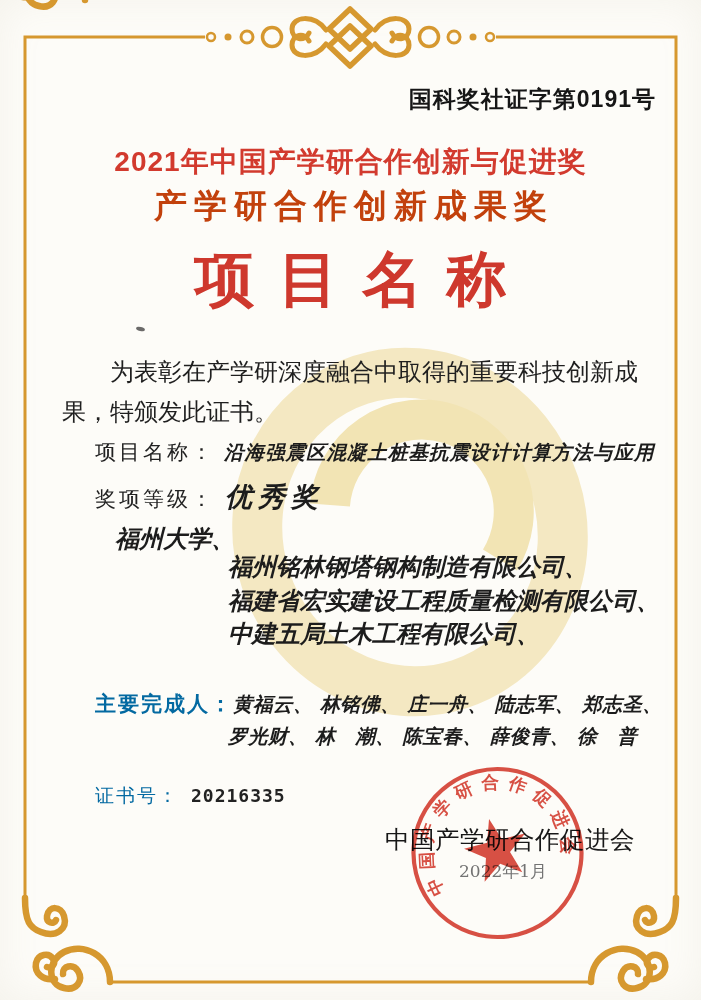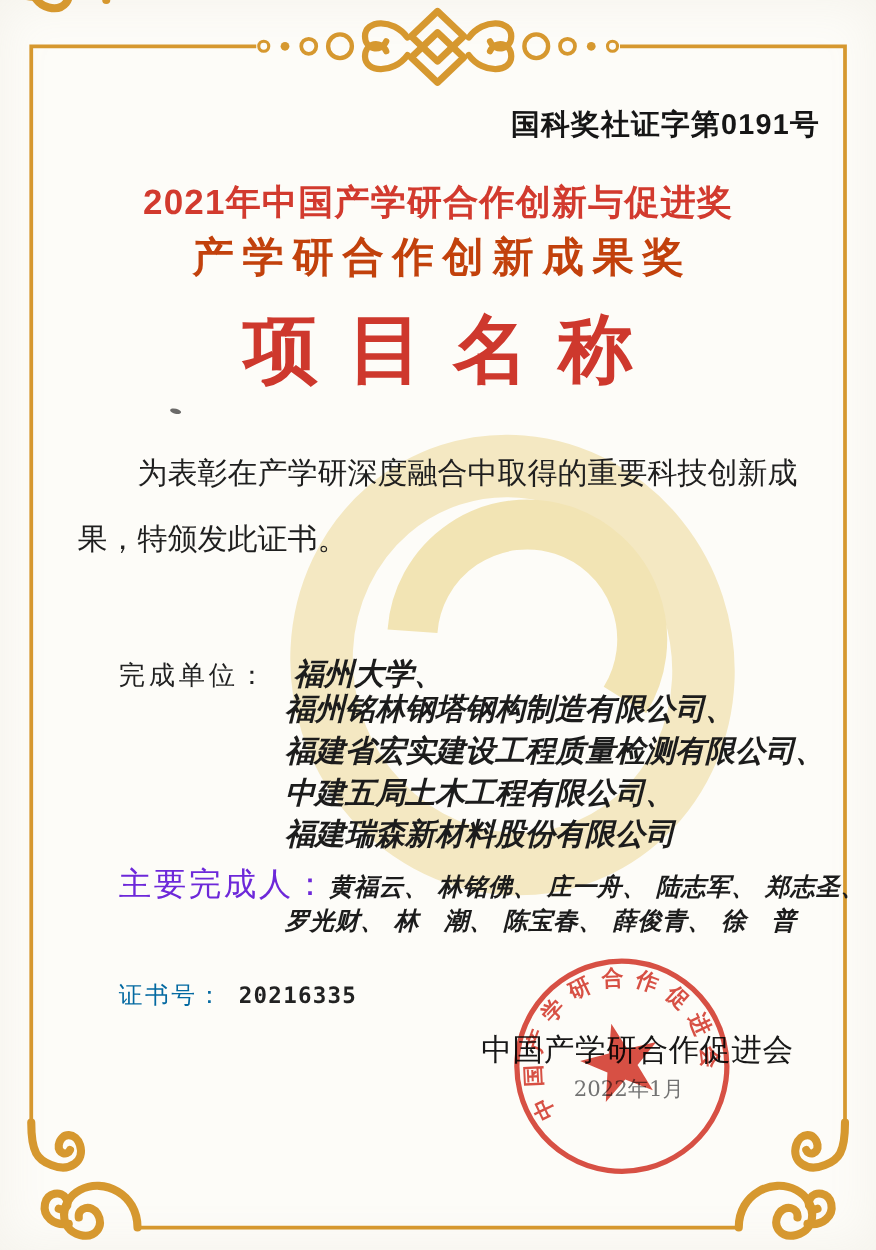--- a/index.html
+++ b/index.html
@@ -28,25 +28,25 @@
     font-weight:bold;font-size:33px;letter-spacing:7px;padding-left:7px;box-sizing:border-box;
     color:#c2410c;z-index:2;
   }
   .heading{
     position:absolute;top:240px;left:0;width:100%;text-align:center;
     font-weight:bold;font-size:60px;letter-spacing:24px;padding-left:24px;box-sizing:border-box;
     color:#ce382d;z-index:2;
   }
   .body-par{
     position:absolute;left:62px;top:352px;width:586px;
-    font-size:24px;line-height:53px;text-indent:2em;z-index:2;margin:0;
+    font-size:24px;line-height:40px;text-indent:2em;z-index:2;margin:0;
   }
   .row{position:absolute;left:95px;display:flex;align-items:baseline;z-index:2;white-space:nowrap;}
   .label4{font-size:21px;letter-spacing:3px;color:#222;}
-  .label5{font-size:26px;letter-spacing:2px;color:#6d28d9;}
+  .label5{font-size:21px;letter-spacing:2px;color:#0369a1;font-weight:bold;}
   .label-cert{font-size:19px;letter-spacing:2px;color:#0369a1;}
   .script{font-style:italic;font-weight:600;color:#1c1c1c;}
   .v-project{font-size:19.5px;letter-spacing:1px;margin-left:9px;}
   .v-grade{font-size:27px;letter-spacing:6px;margin-left:10px;font-weight:bold;}
   .v-unit{font-size:24px;margin-left:20px;}
   .cont{position:absolute;left:228px;z-index:2;font-style:italic;font-weight:600;
         font-size:24px;white-space:nowrap;color:#1c1c1c;}
   .v-names{font-size:19.5px;letter-spacing:.5px;}
   .names2{position:absolute;left:228px;z-index:2;font-style:italic;font-weight:600;
         font-size:19.5px;letter-spacing:.5px;white-space:nowrap;color:#1c1c1c;}
@@ -102,30 +102,36 @@
     <use href="#cloudCorner" transform="translate(676,982) scale(-1,1)"></use>
   </svg>
 
   <div class="doc-number">国科奖社证字第0191号</div>
   <div class="title1">2021年中国产学研合作创新与促进奖</div>
   <div class="title2">产学研合作创新成果奖</div>
   <div class="heading">项目名称</div>
   <div class="ink-mark"></div>
   <p class="body-par">为表彰在产学研深度融合中取得的重要科技创新成果，特颁发此证书。</p>
 
+  <div class="row" style="top:438px">
+    <span class="label4">项目名称：</span>
+    <span class="script v-project">沿海强震区混凝土桩基抗震设计计算方法与应用</span>
+  </div>
 
+  <div class="row" style="top:479px">
+    <span class="label4">奖项等级：</span>
+    <span class="script v-grade">优秀奖</span>
+  </div>
 
   <div class="row" style="top:523px">
-    <span class="label4">完成单位：</span>
     <span class="script v-unit">福州大学、</span>
   </div>
   <div class="cont" style="top:585px">福建省宏实建设工程质量检测有限公司、</div>
   <div class="cont" style="top:551px">福州铭林钢塔钢构制造有限公司、</div>
   <div class="cont" style="top:618px">中建五局土木工程有限公司、</div>
-  <div class="cont" style="top:651px">福建瑞森新材料股份有限公司</div>
 
   <div class="row" style="top:690px">
     <span class="label5">主要完成人：</span>
     <span class="script v-names">黄福云、 林铭佛、 庄一舟、 陆志军、 郑志圣、</span>
   </div>
   <div class="names2" style="top:723px">罗光财、 林　潮、 陈宝春、 薛俊青、 徐　普</div>
 
   <div class="row" style="top:783px">
     <span class="label-cert">证书号：</span>
     <span class="v-certno">20216335</span>

